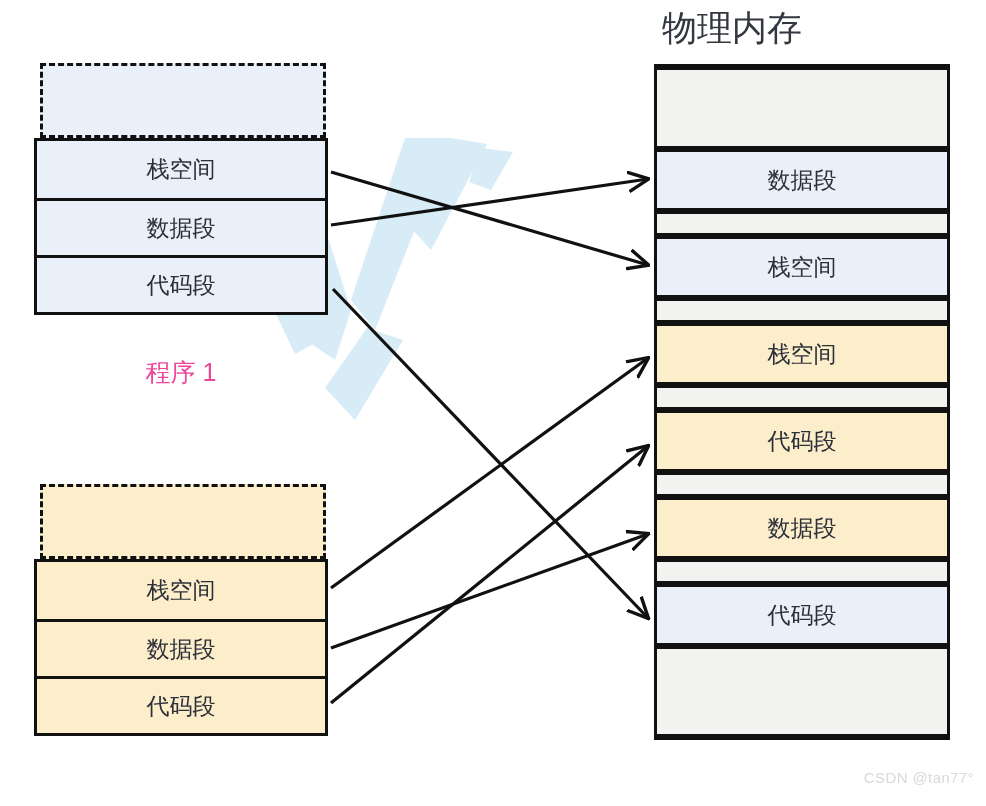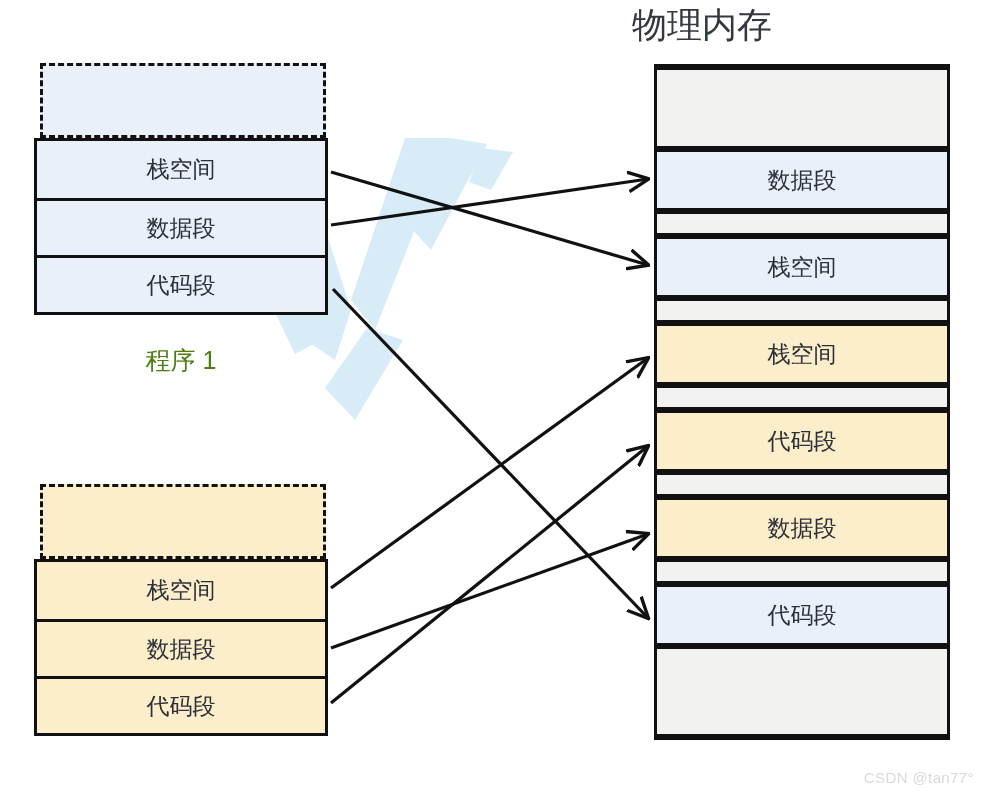--- a/index.html
+++ b/index.html
@@ -38,36 +38,36 @@
     bottom: 20px;
     font-size: 15px;
     color: #d9d9d9;
     letter-spacing: 0.4px;
     white-space: nowrap;
   }
 
   
   .pm-title {
     position: absolute;
-    left: 632px;
+    left: 662px;
     top: 6px;
     font-size: 35px;
     line-height: 44px;
     color: #33373f;
     white-space: nowrap;
-    font-family: Liberation Mono, monospace;
   }
   .prog-caption {
     position: absolute;
     width: 294px;
     text-align: center;
     font-size: 25px;
     line-height: 32px;
-    color: #4d7c0f;
-    white-space: nowrap;
+    color: #ec4899;
+    white-space: nowrap;
+    margin-top: 12px;
   }
   #prog1-caption { left: 34px; top: 344px; }
   #prog2-caption { left: 34px; top: 764px; }
 
   
   .program {
     position: absolute;
     width: 294px;
   }
   .prog-dashed {

